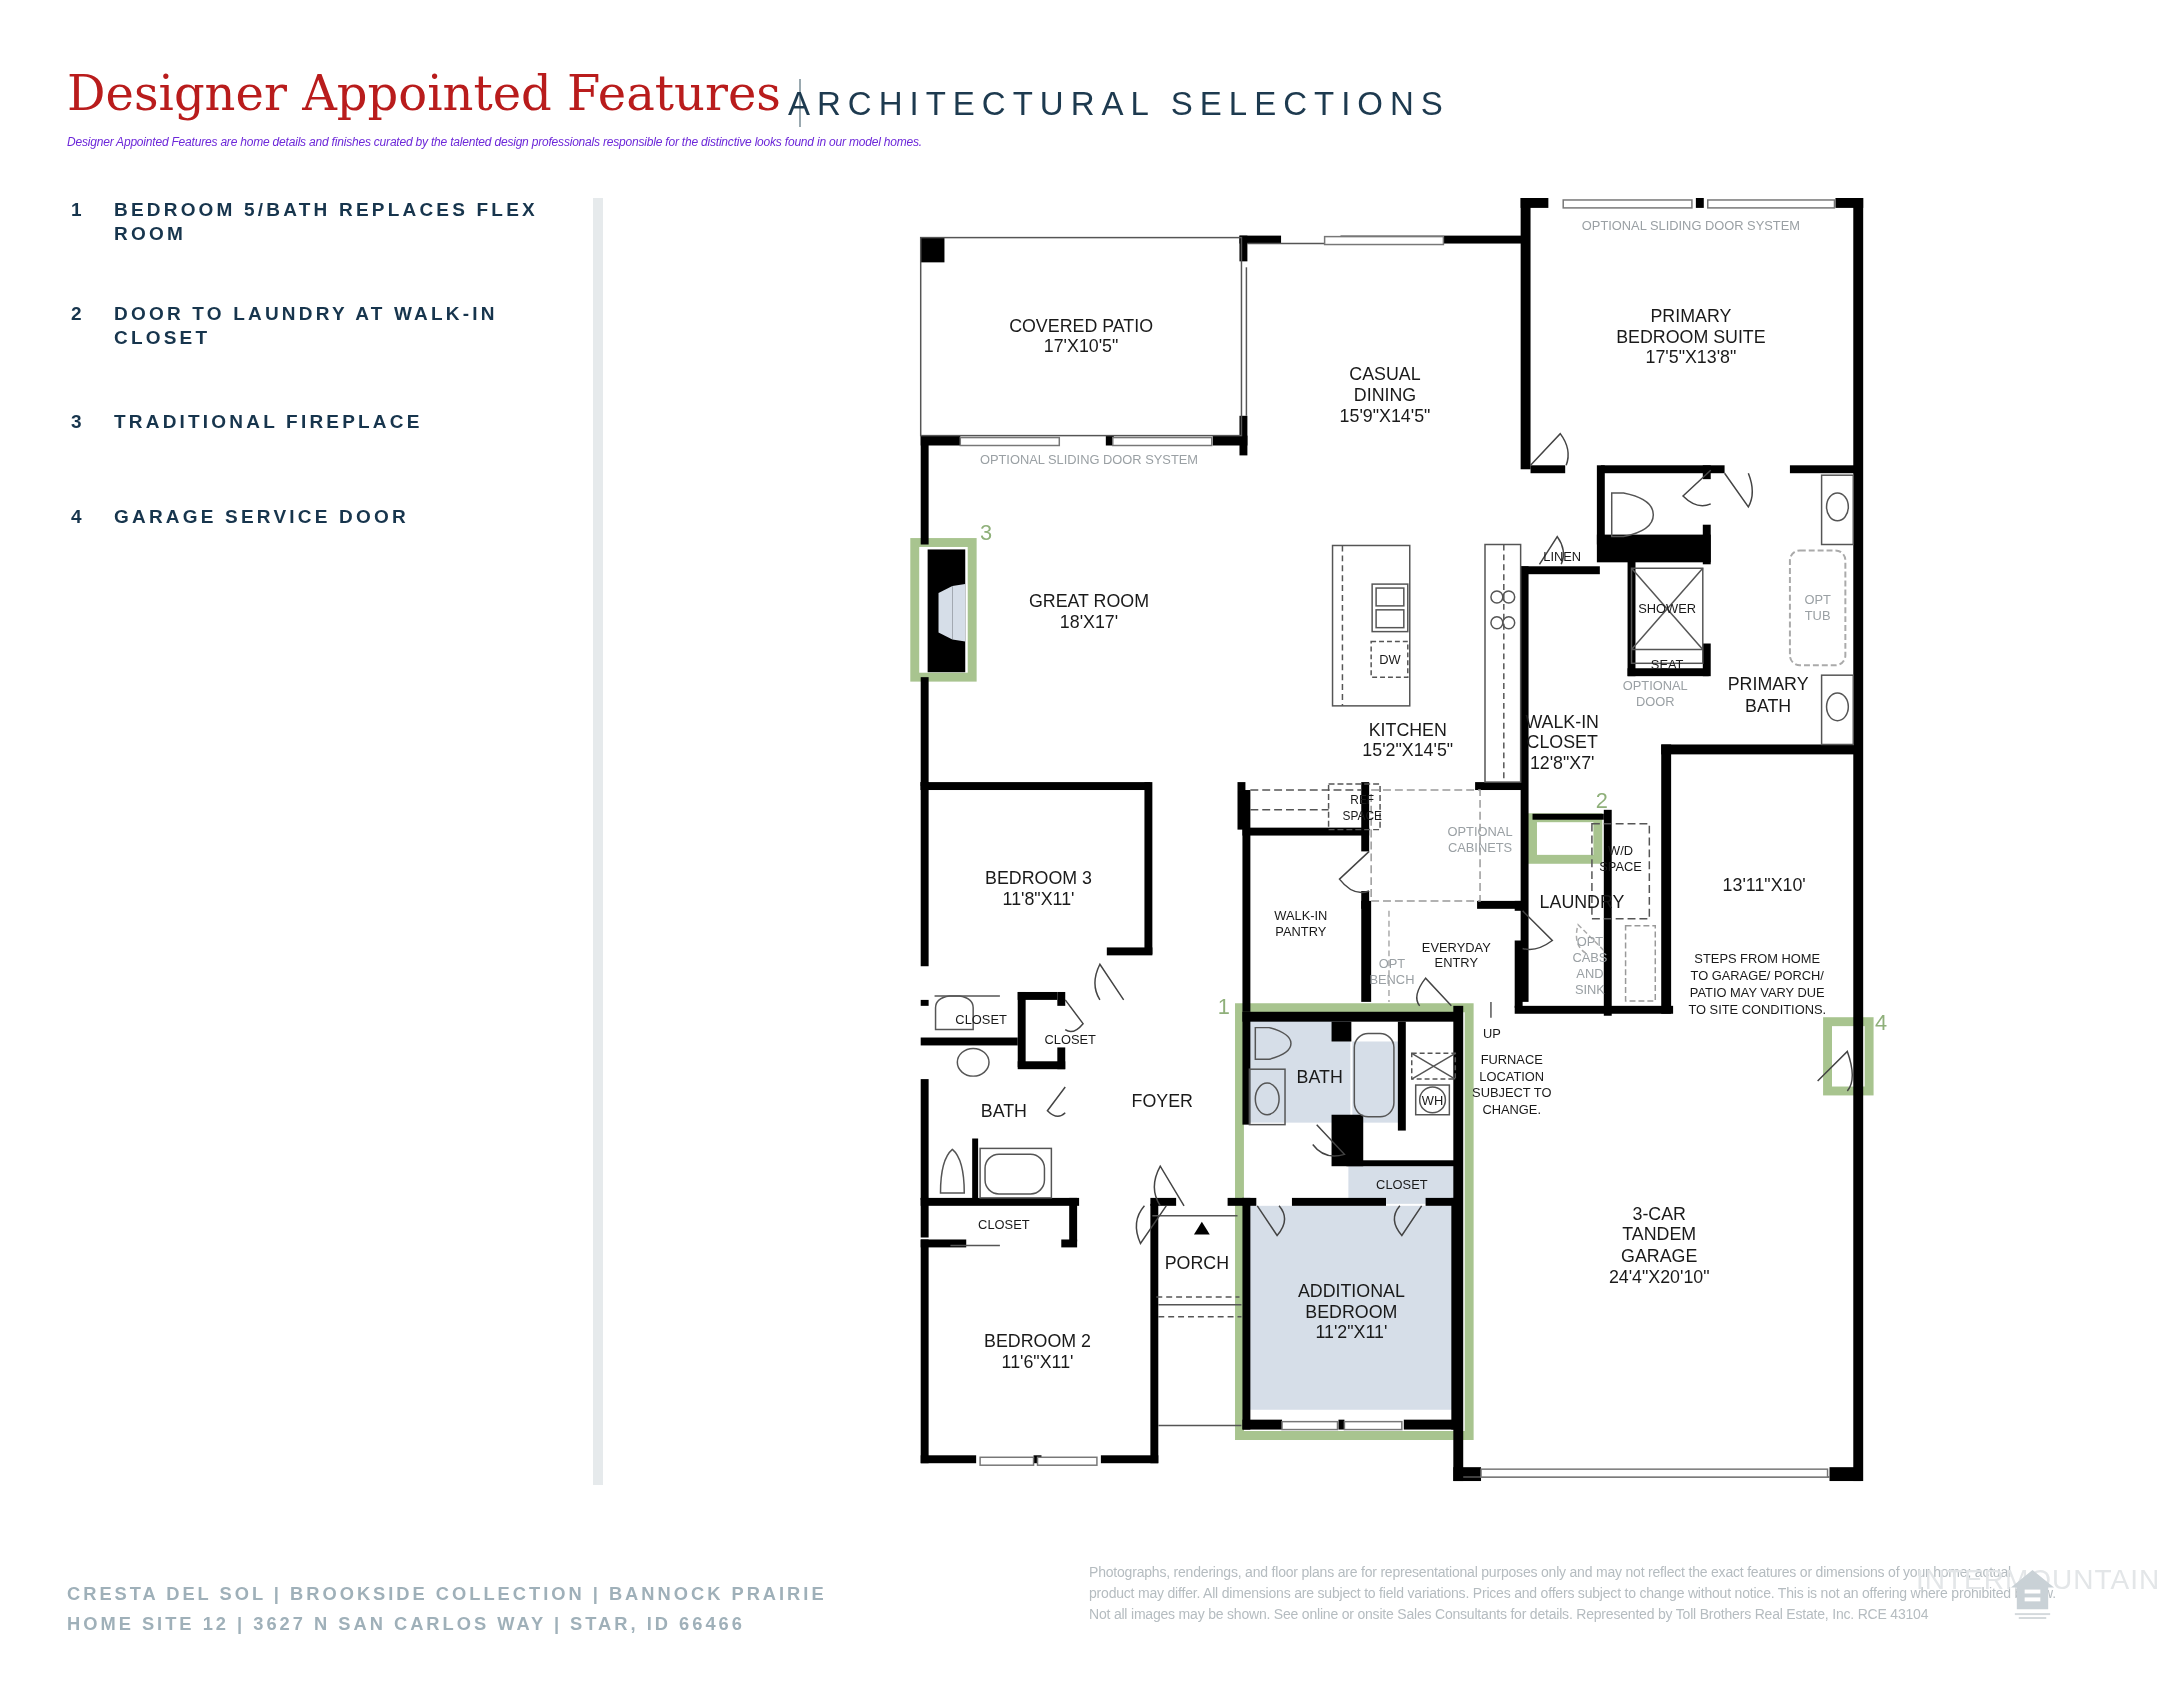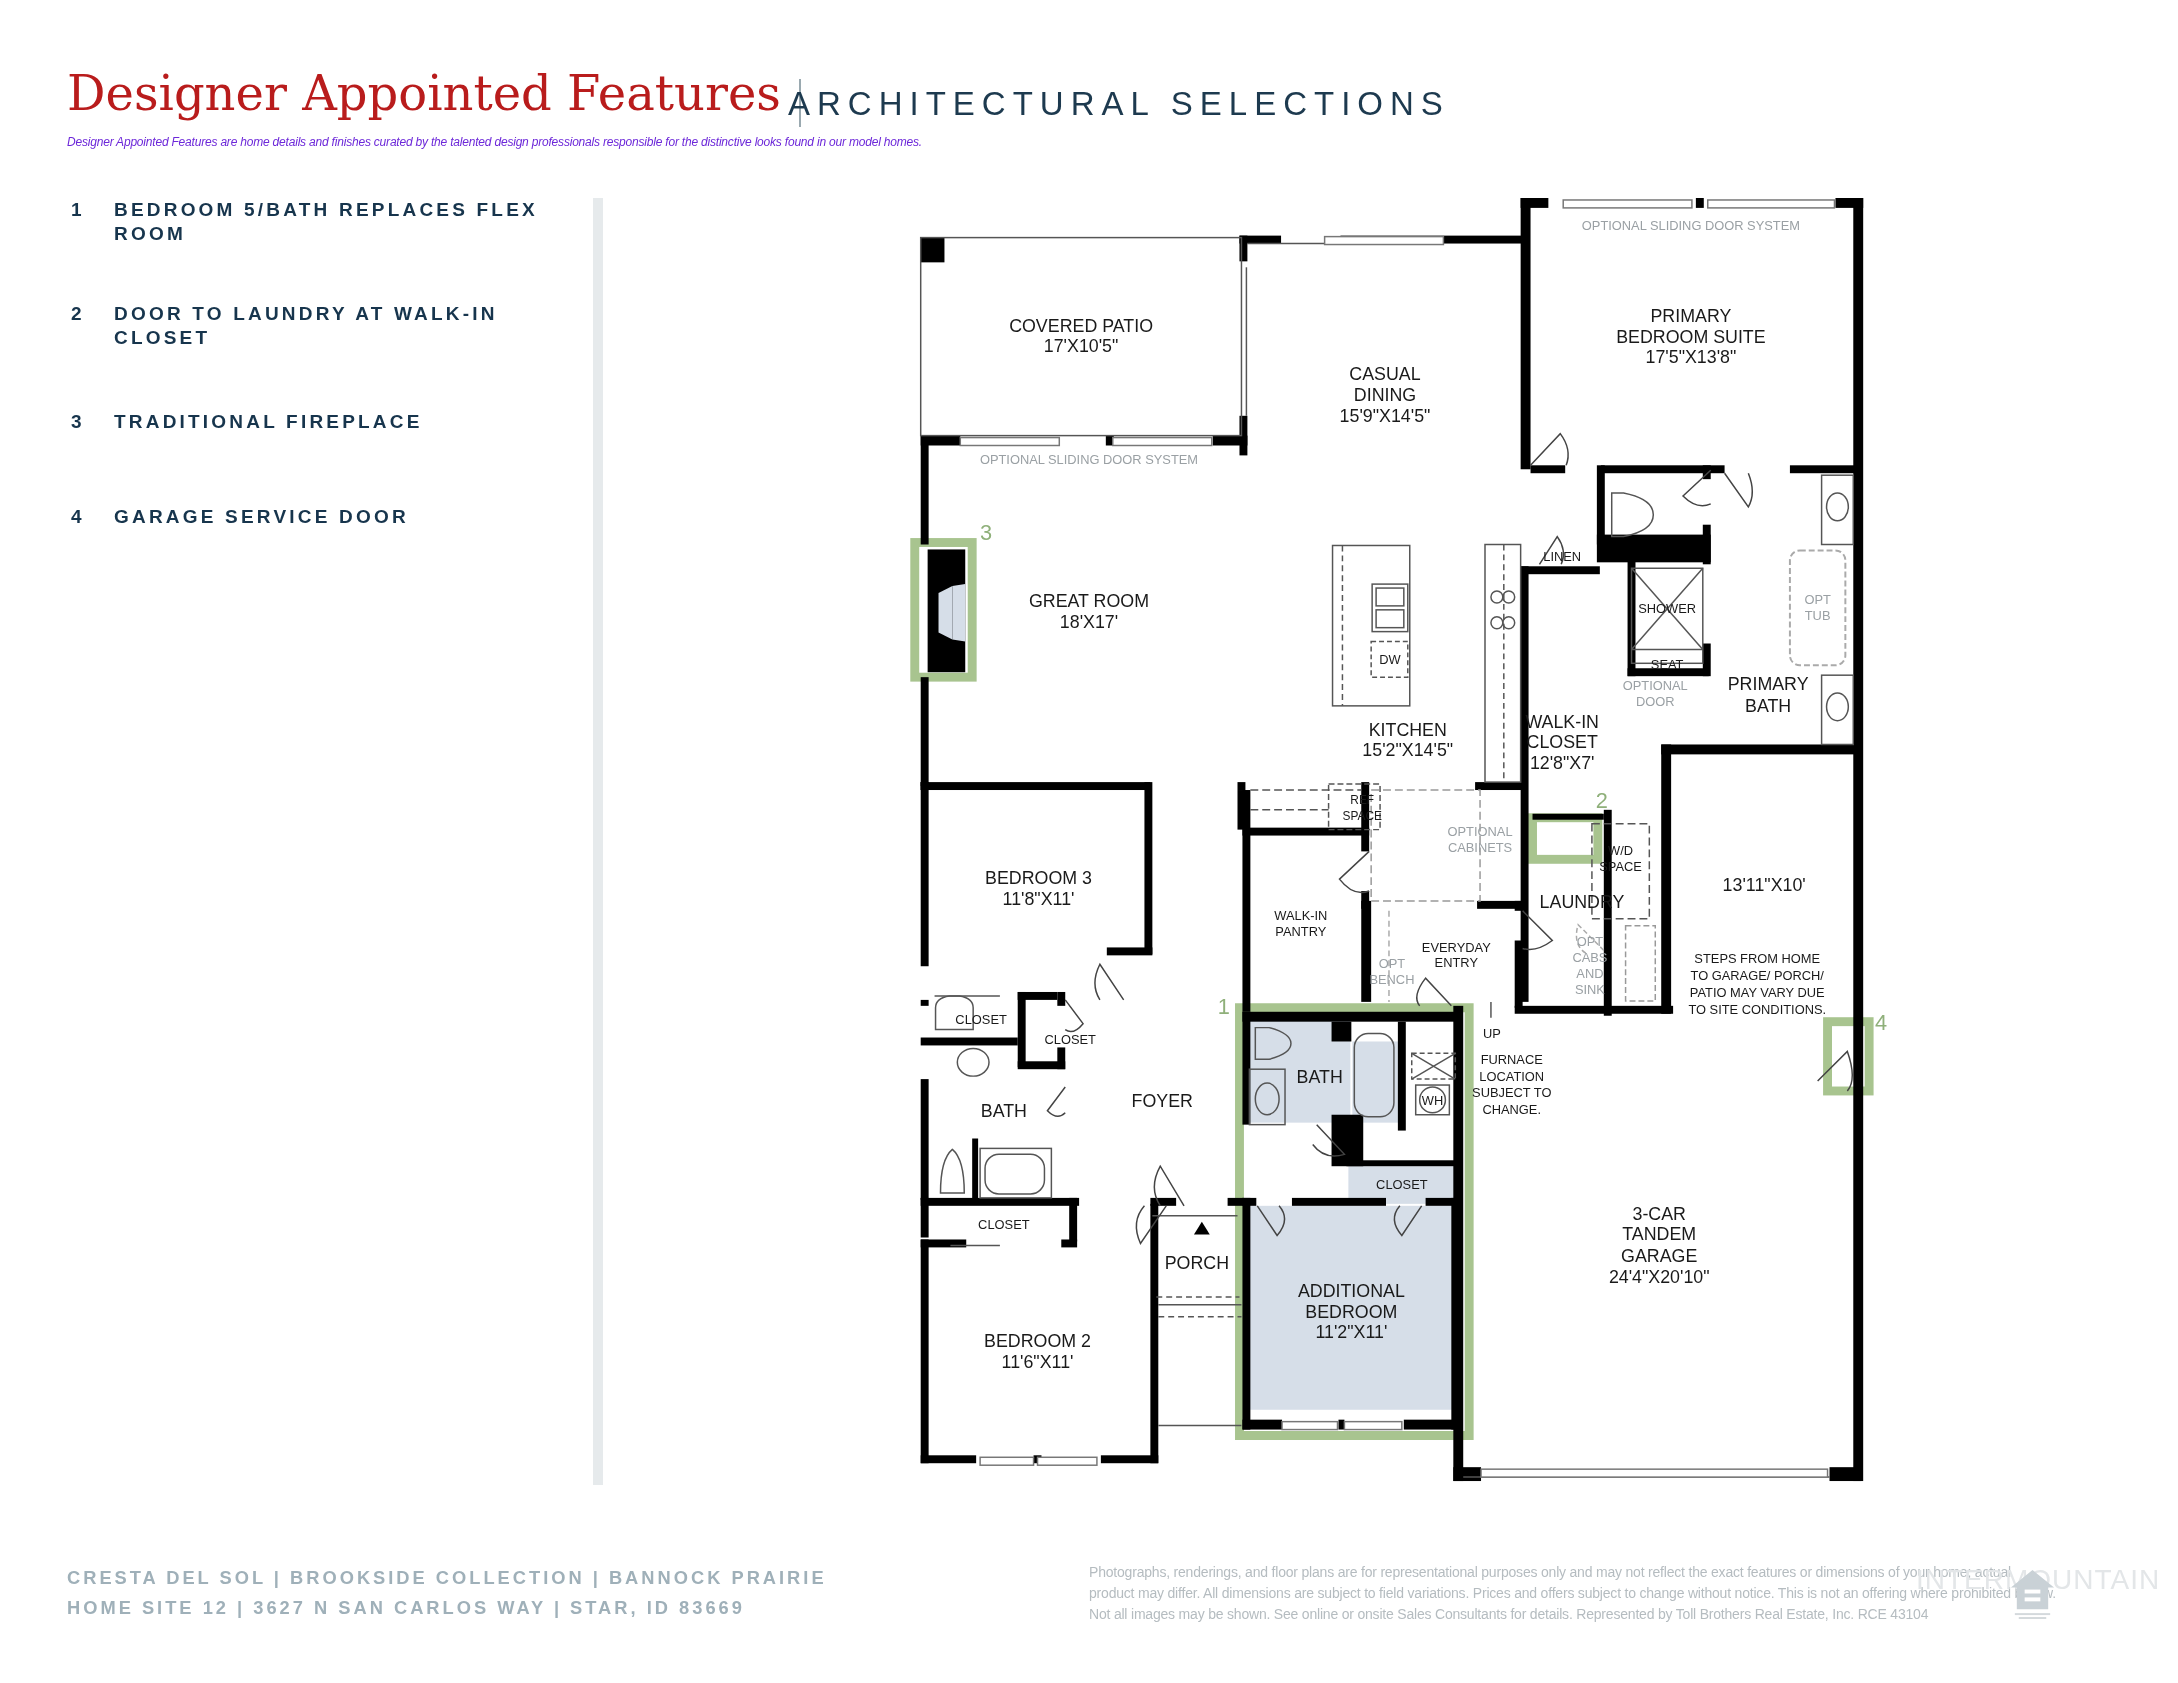--- a/index.html
+++ b/index.html
@@ -5,21 +5,21 @@
   html, body { margin:0; padding:0; background:#ffffff; }
   body { width:2178px; height:1683px; position:relative; overflow:hidden; font-family:"Liberation Sans", sans-serif; }
   .abs { position:absolute; }
   .title { left:67px; top:65px; font-family:"DejaVu Serif", serif; font-size:48px; color:#b91c1c; letter-spacing:0px; white-space:nowrap; }
   .title-sep { left:799px; top:79px; width:2px; height:48px; background:#9aa9b0; }
   .subtitle-right { left:788px; top:85px; font-family:"Liberation Sans", sans-serif; font-size:33px; letter-spacing:7px; color:#1d3a4f; white-space:nowrap; }
   .intro { left:67px; top:135px; font-size:12px; color:#6d28d9; white-space:nowrap; letter-spacing:-0.2px;font-style:italic; }
   .feature { left:71px; width:515px; display:flex; color:#17354d; font-weight:bold; font-size:19px; letter-spacing:3.2px; line-height:24px; }
   .feature .num { width:43px; flex:none; letter-spacing:0; }
   .divider { left:593px; top:198px; width:10px; height:1287px; background:#e6eaec; }
-  .footer-line { left:67px; font-size:18.3px; letter-spacing:3px; color:#9fb0b9; font-weight:bold; white-space:nowrap; }
+  .footer-line { left:67px; font-size:18.3px; letter-spacing:3px; color:#9fb0b9; font-weight:bold; white-space:nowrap;margin-top:16px; }
   .disclaimer { left:1089px; top:1562px; width:970px; font-size:14px; line-height:21px; color:#b5bcc0; letter-spacing:-0.2px; }
   .watermark { left:1916px; top:1564px; font-size:28px; color:#e3e6e8; letter-spacing:1px; white-space:nowrap; }
   .eho { left:2007px; top:1566px; width:51px; height:55px; }
   svg.plan { position:absolute; left:0; top:0; }
   .rl { font-family:"Liberation Sans", sans-serif; fill:#1a1a1a; text-anchor:middle; }
   .rl-g { font-family:"Liberation Sans", sans-serif; fill:#9aa0a4; text-anchor:middle; }
   .mk { font-family:"Liberation Sans", sans-serif; fill:#8fb07a; font-size:22px; }
 </style>
 </head>
 <body>
@@ -377,21 +377,21 @@
     <text class="rl" x="1014" y="1128" font-size="18">BATH</text>
     <text class="rl" x="1174" y="1118" font-size="18">FOYER</text>
     <text class="rl" x="1014" y="1241" font-size="13">CLOSET</text>
     <text class="rl" x="1209" y="1282" font-size="18">PORCH</text>
     <text class="rl" x="1048" y="1361" font-size="18">BEDROOM 2</text>
     <text class="rl" x="1048" y="1382" font-size="18">11'6"X11'</text>
   </g>
 </svg>
 
 <div class="abs footer-line" style="top:1567px">CRESTA DEL SOL  |  BROOKSIDE COLLECTION  |  BANNOCK PRAIRIE</div>
-<div class="abs footer-line" style="top:1597px">HOME SITE 12  |  3627 N SAN CARLOS WAY  |  STAR, ID 83669</div>
+<div class="abs footer-line" style="top:1597px">HOME SITE 12  |  3627 N SAN CARLOS WAY  |  STAR, ID 66466</div>
 <div class="abs disclaimer">Photographs, renderings, and floor plans are for representational purposes only and may not reflect the exact features or dimensions of your home; actual product may differ. All dimensions are subject to field variations. Prices and offers subject to change without notice. This is not an offering where prohibited by law. Not all images may be shown. See online or onsite Sales Consultants for details. Represented by Toll Brothers Real Estate, Inc. RCE 43104</div>
 <div class="abs watermark">INTERMOUNTAIN</div>
 <svg class="abs eho" viewBox="0 0 52 56">
   <polygon points="26,4 4,22 10,22 10,44 42,44 42,22 48,22" fill="#c9d1d6"></polygon>
   <rect x="18" y="24" width="16" height="4" fill="#fff"></rect>
   <rect x="18" y="32" width="16" height="4" fill="#fff"></rect>
   <rect x="8" y="48" width="36" height="2" fill="#d4d9dc"></rect>
   <rect x="12" y="52" width="28" height="2" fill="#d4d9dc"></rect>
 </svg>
 

